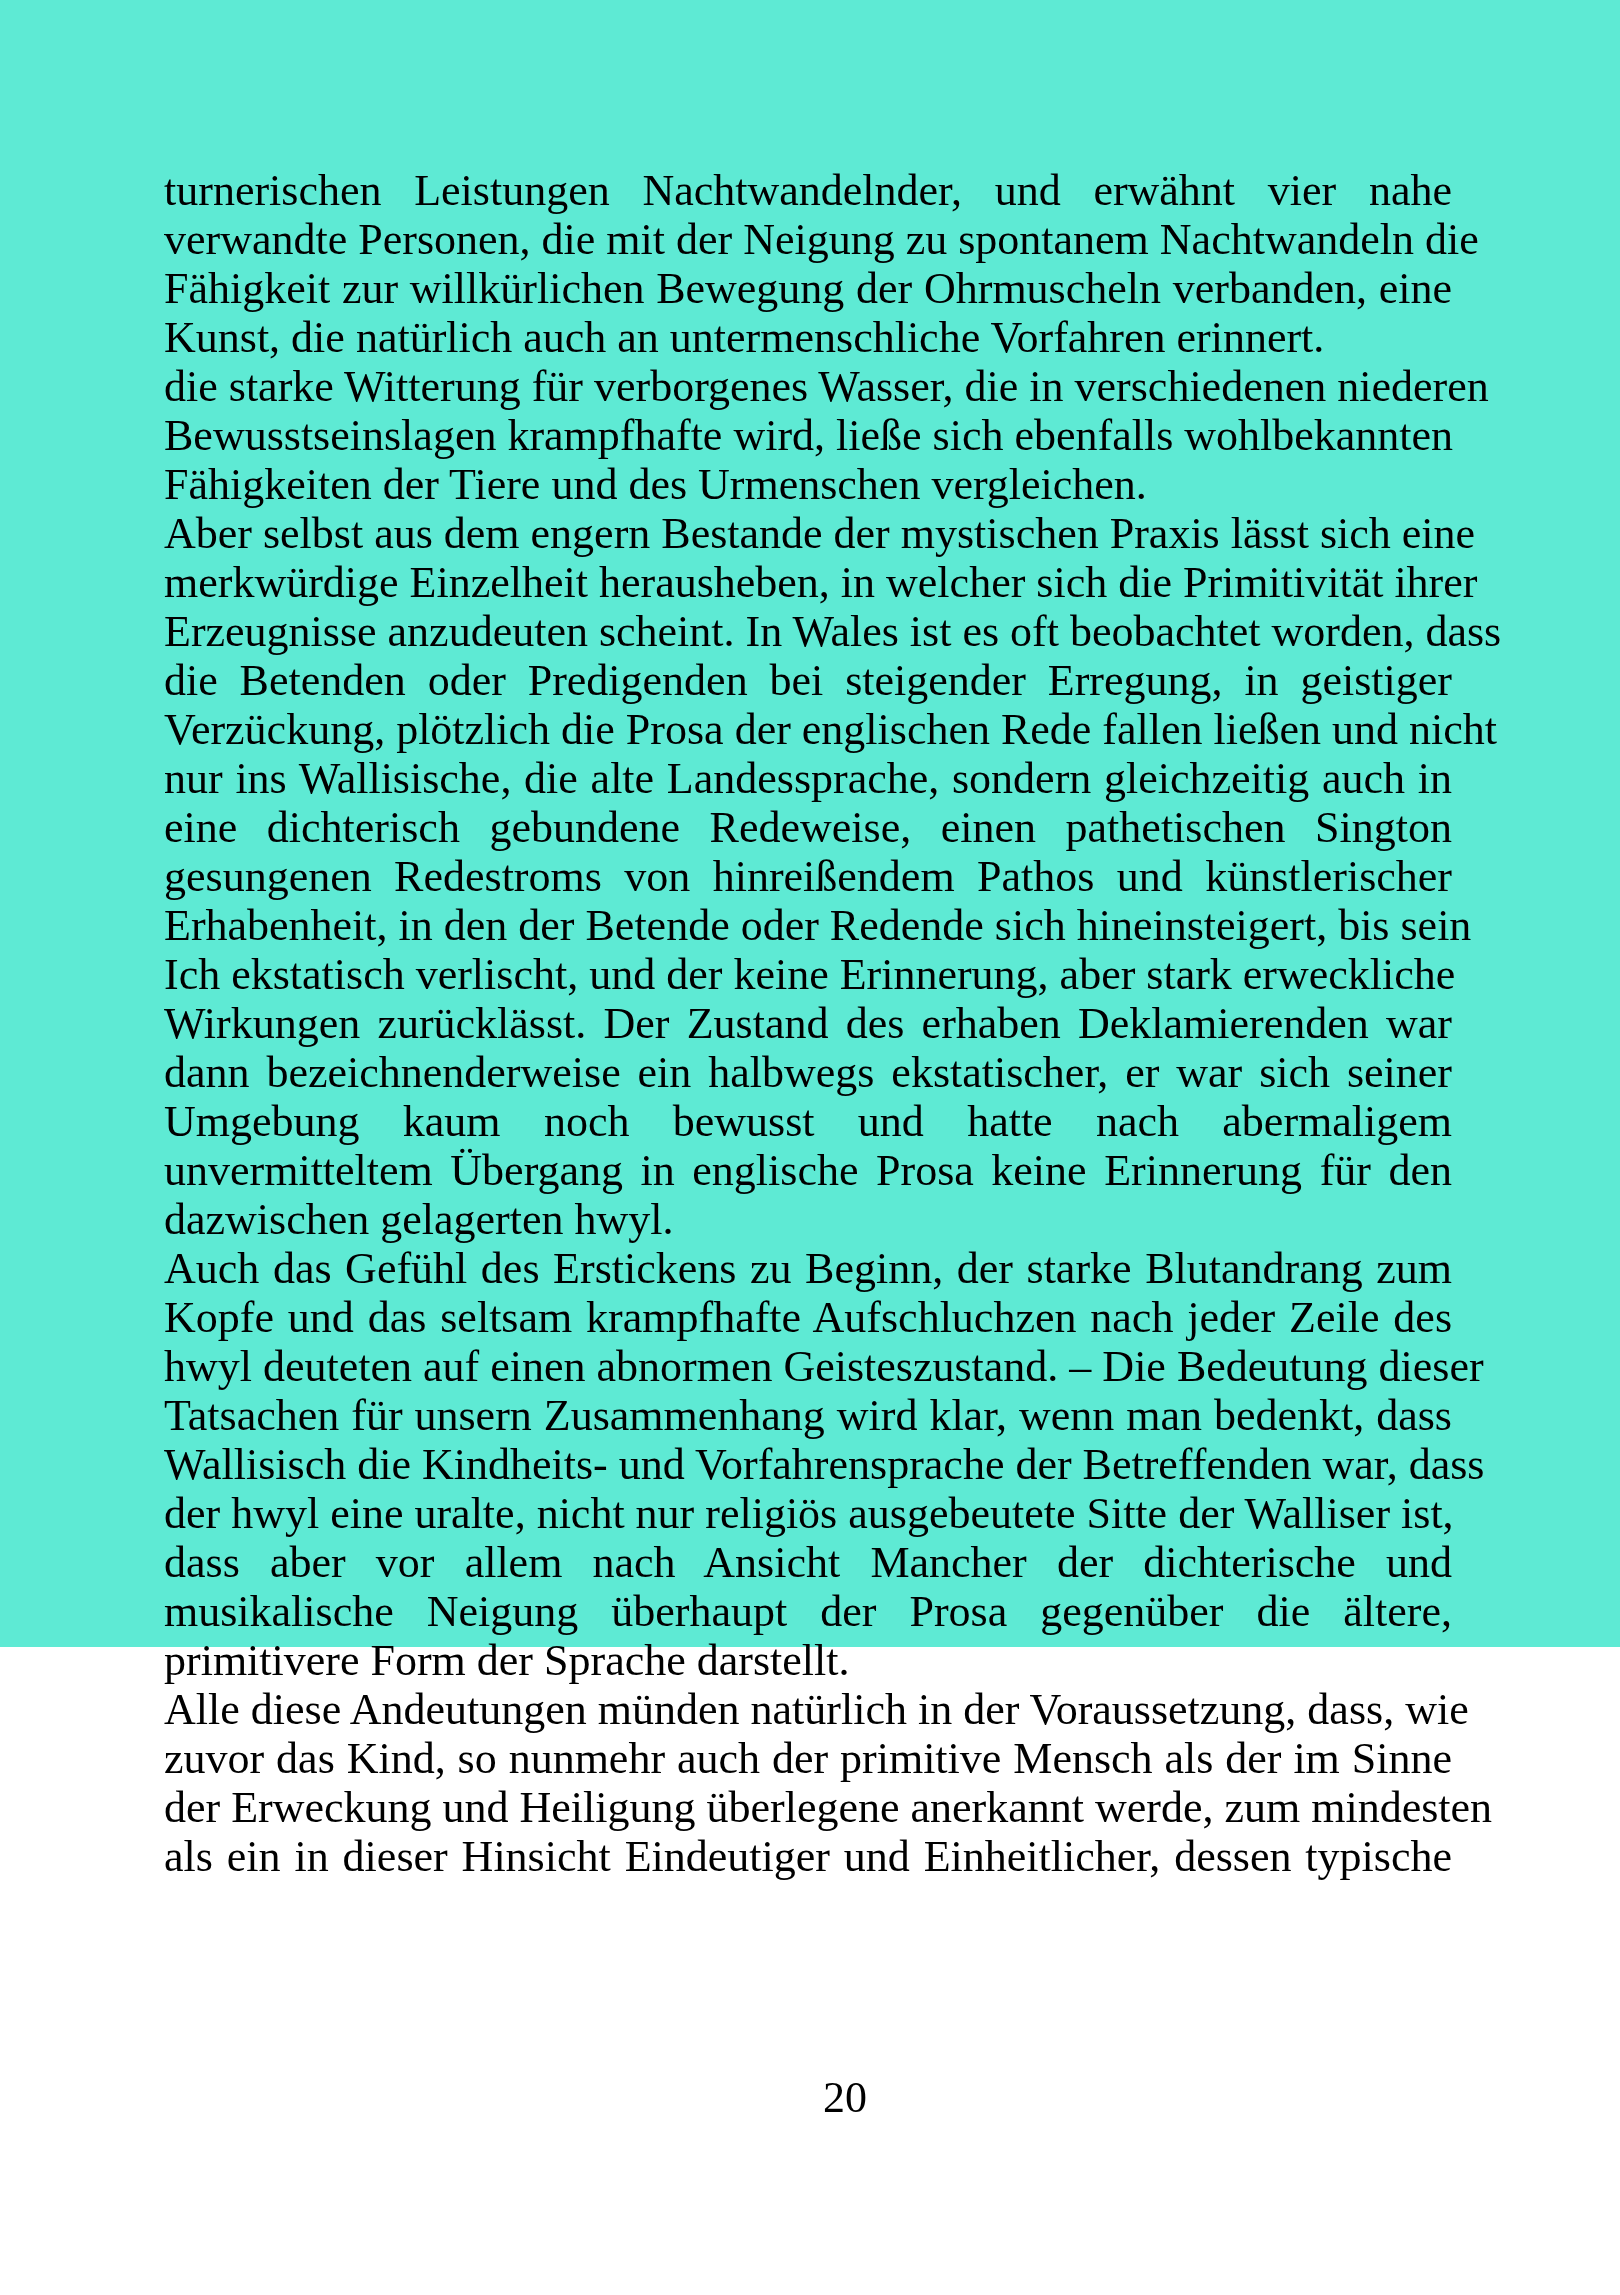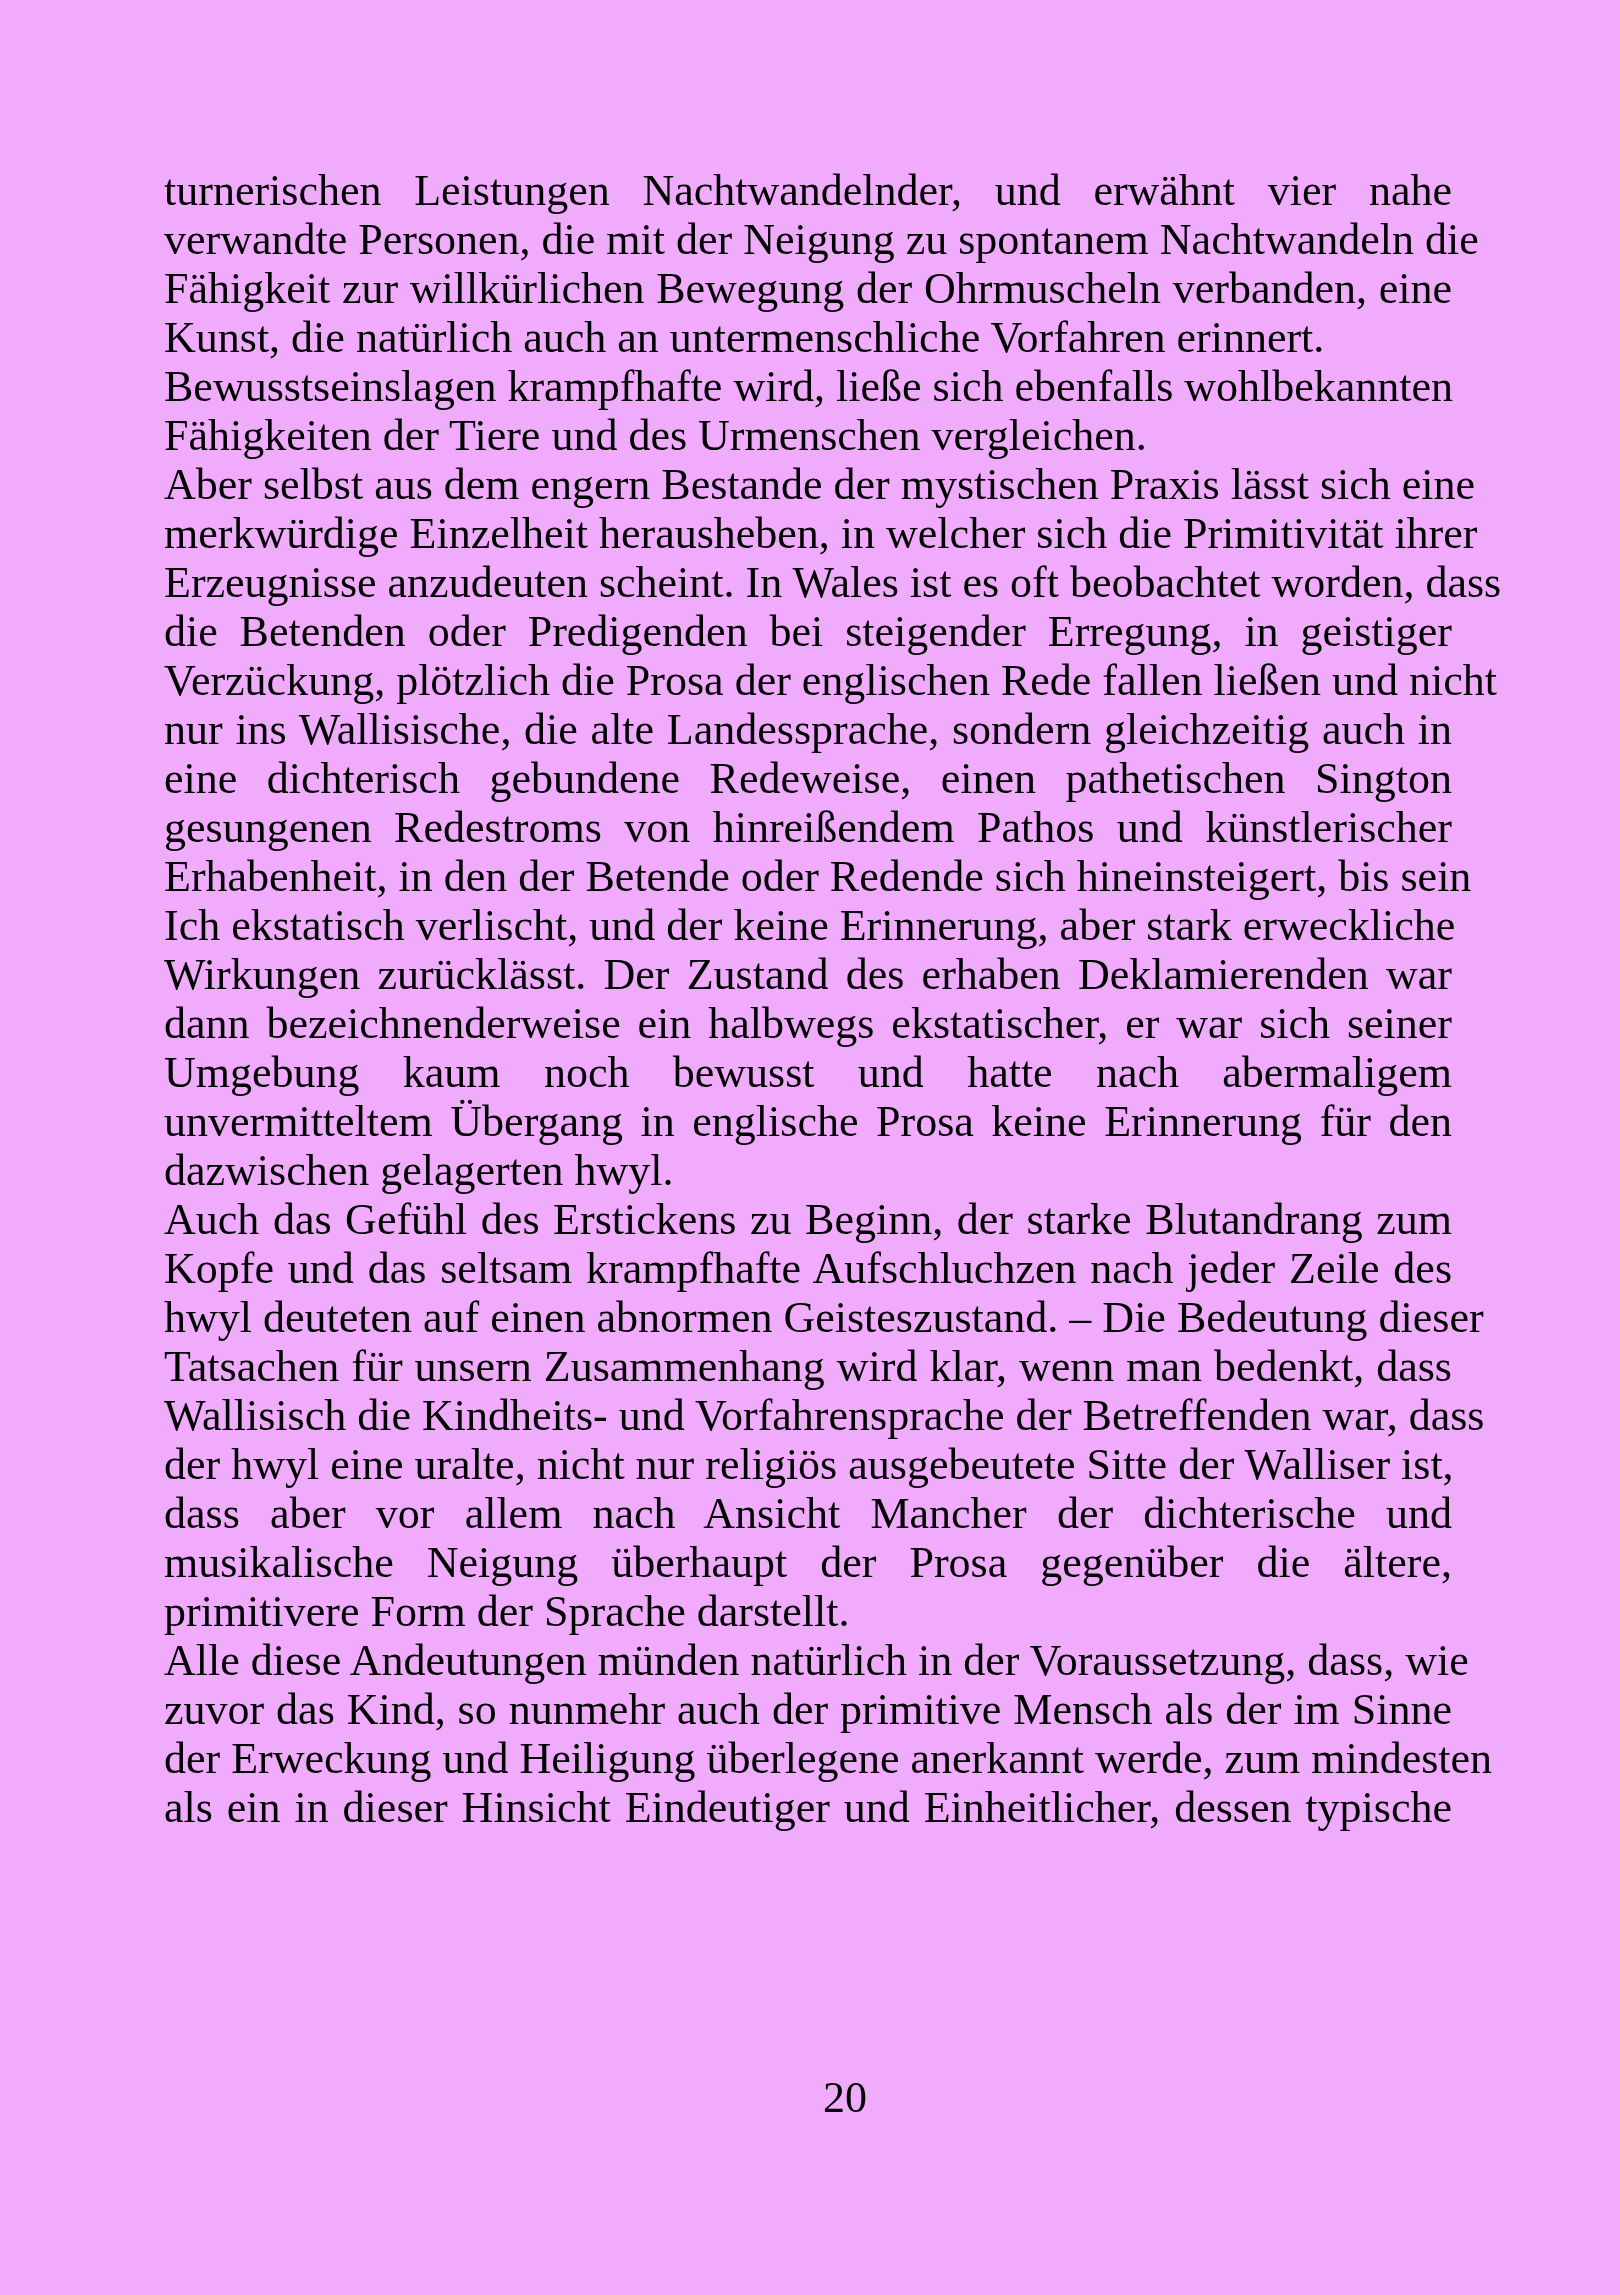--- a/index.html
+++ b/index.html
@@ -10,22 +10,22 @@
   body {
     width: 1620px;
     height: 2295px;
     position: relative;
     overflow: hidden;
   }
   .page {
     position: absolute;
     left: 0; top: 0;
     width: 1620px;
-    height: 2295px;
-    background: #f0abfc;
+    height: 1647px;
+    background: #5eead4;
   }
   .text-block {
     position: absolute;
     left: 164px;
     top: 166px;
     width: 1288px;
     font-family: "Liberation Serif", "DejaVu Serif", serif;
     font-size: 44px;
     line-height: 49px;
     color: #000000;
@@ -62,20 +62,21 @@
   <div class="text-block">
 
     <div>
       <span class="line">turnerischen Leistungen Nachtwandelnder, und erwähnt vier nahe</span>
       <span class="line">verwandte Personen, die mit der Neigung zu spontanem Nachtwandeln die</span>
       <span class="line">Fähigkeit zur willkürlichen Bewegung der Ohrmuscheln verbanden, eine</span>
       <span class="line last">Kunst, die natürlich auch an untermenschliche Vorfahren erinnert.</span>
     </div>
 
     <div>
+      <span class="line">die starke Witterung für verborgenes Wasser, die in verschiedenen niederen</span>
       <span class="line">Bewusstseinslagen krampfhafte wird, ließe sich ebenfalls wohlbekannten</span>
       <span class="line last">Fähigkeiten der Tiere und des Urmenschen vergleichen.</span>
     </div>
 
     <div>
       <span class="line">Aber selbst aus dem engern Bestande der mystischen Praxis lässt sich eine</span>
       <span class="line">merkwürdige Einzelheit herausheben, in welcher sich die Primitivität ihrer</span>
       <span class="line">Erzeugnisse anzudeuten scheint. In Wales ist es oft beobachtet worden, dass</span>
       <span class="line">die Betenden oder Predigenden bei steigender Erregung, in geistiger</span>
       <span class="line">Verzückung, plötzlich die Prosa der englischen Rede fallen ließen und nicht</span>

